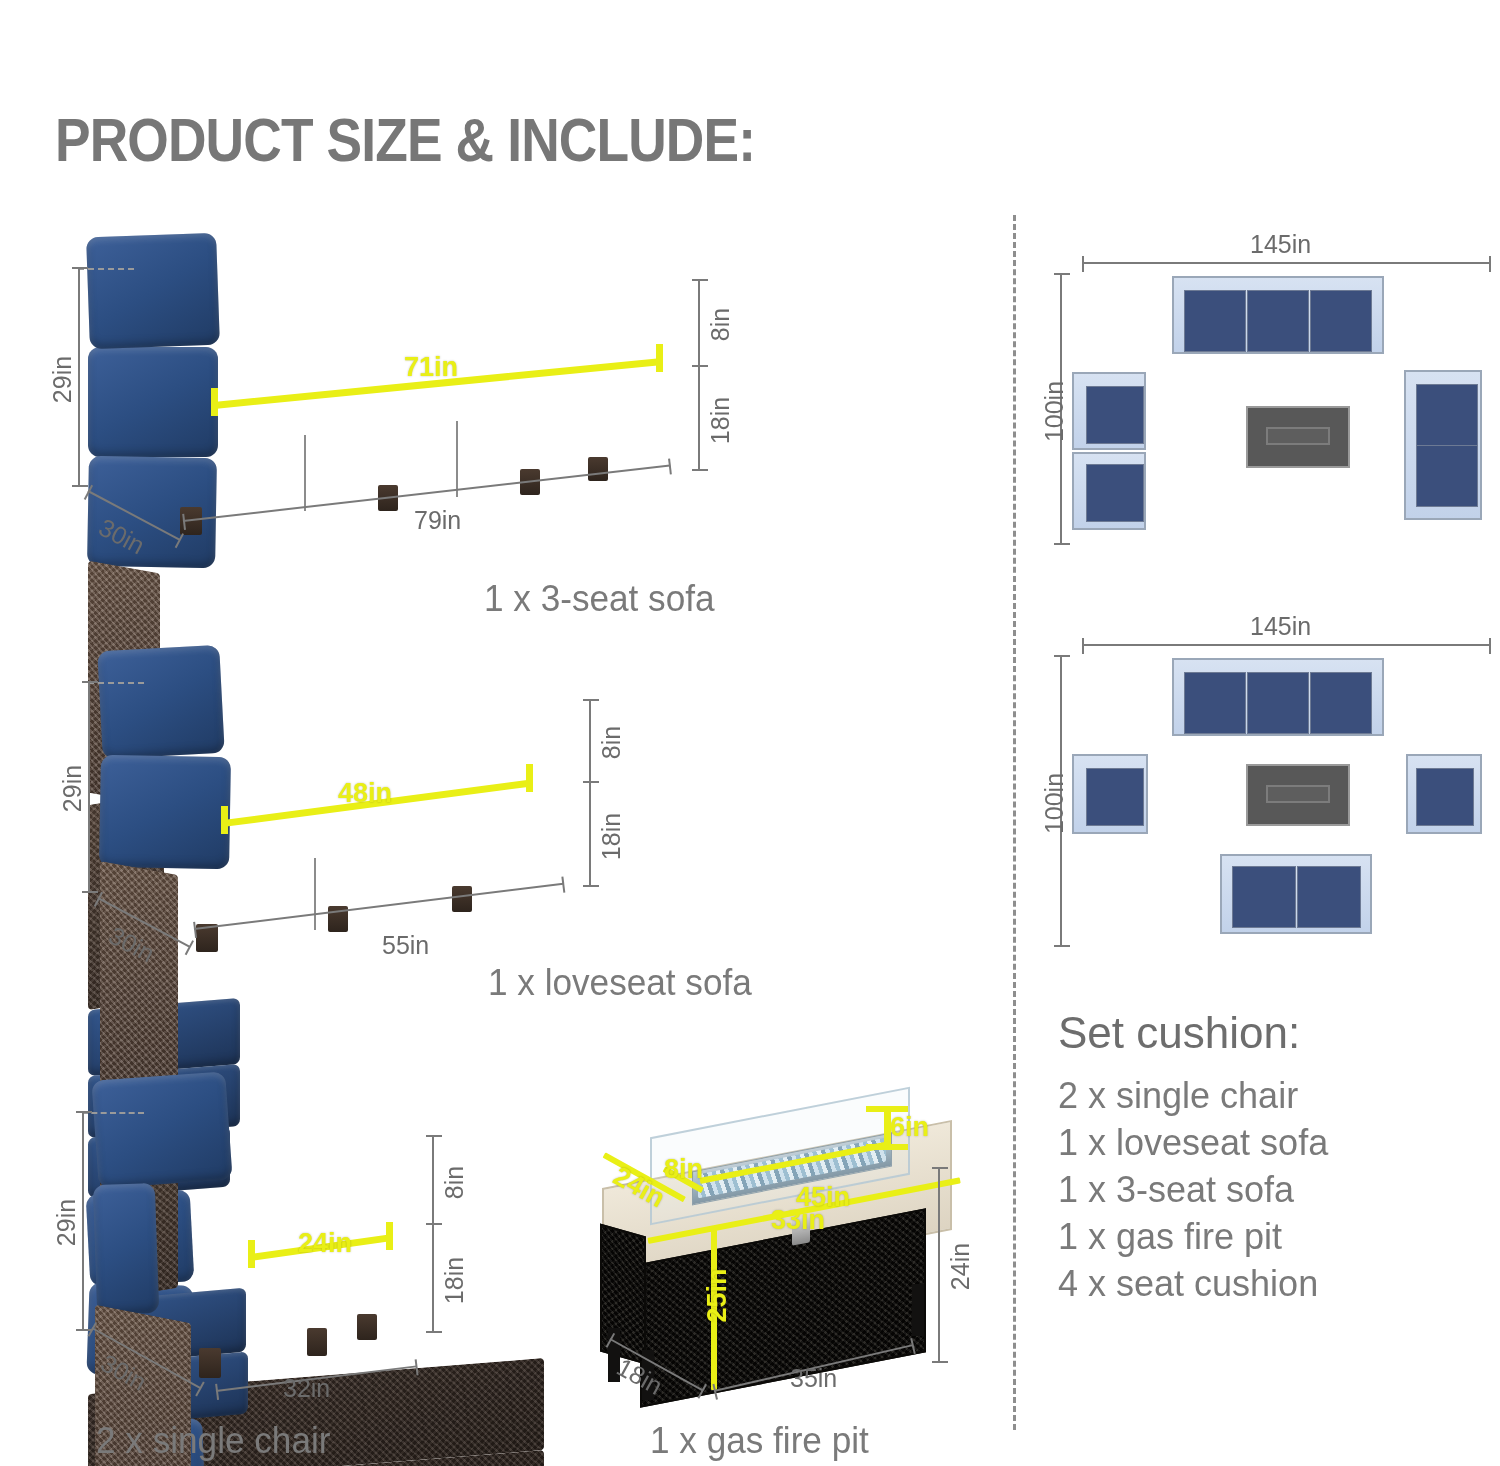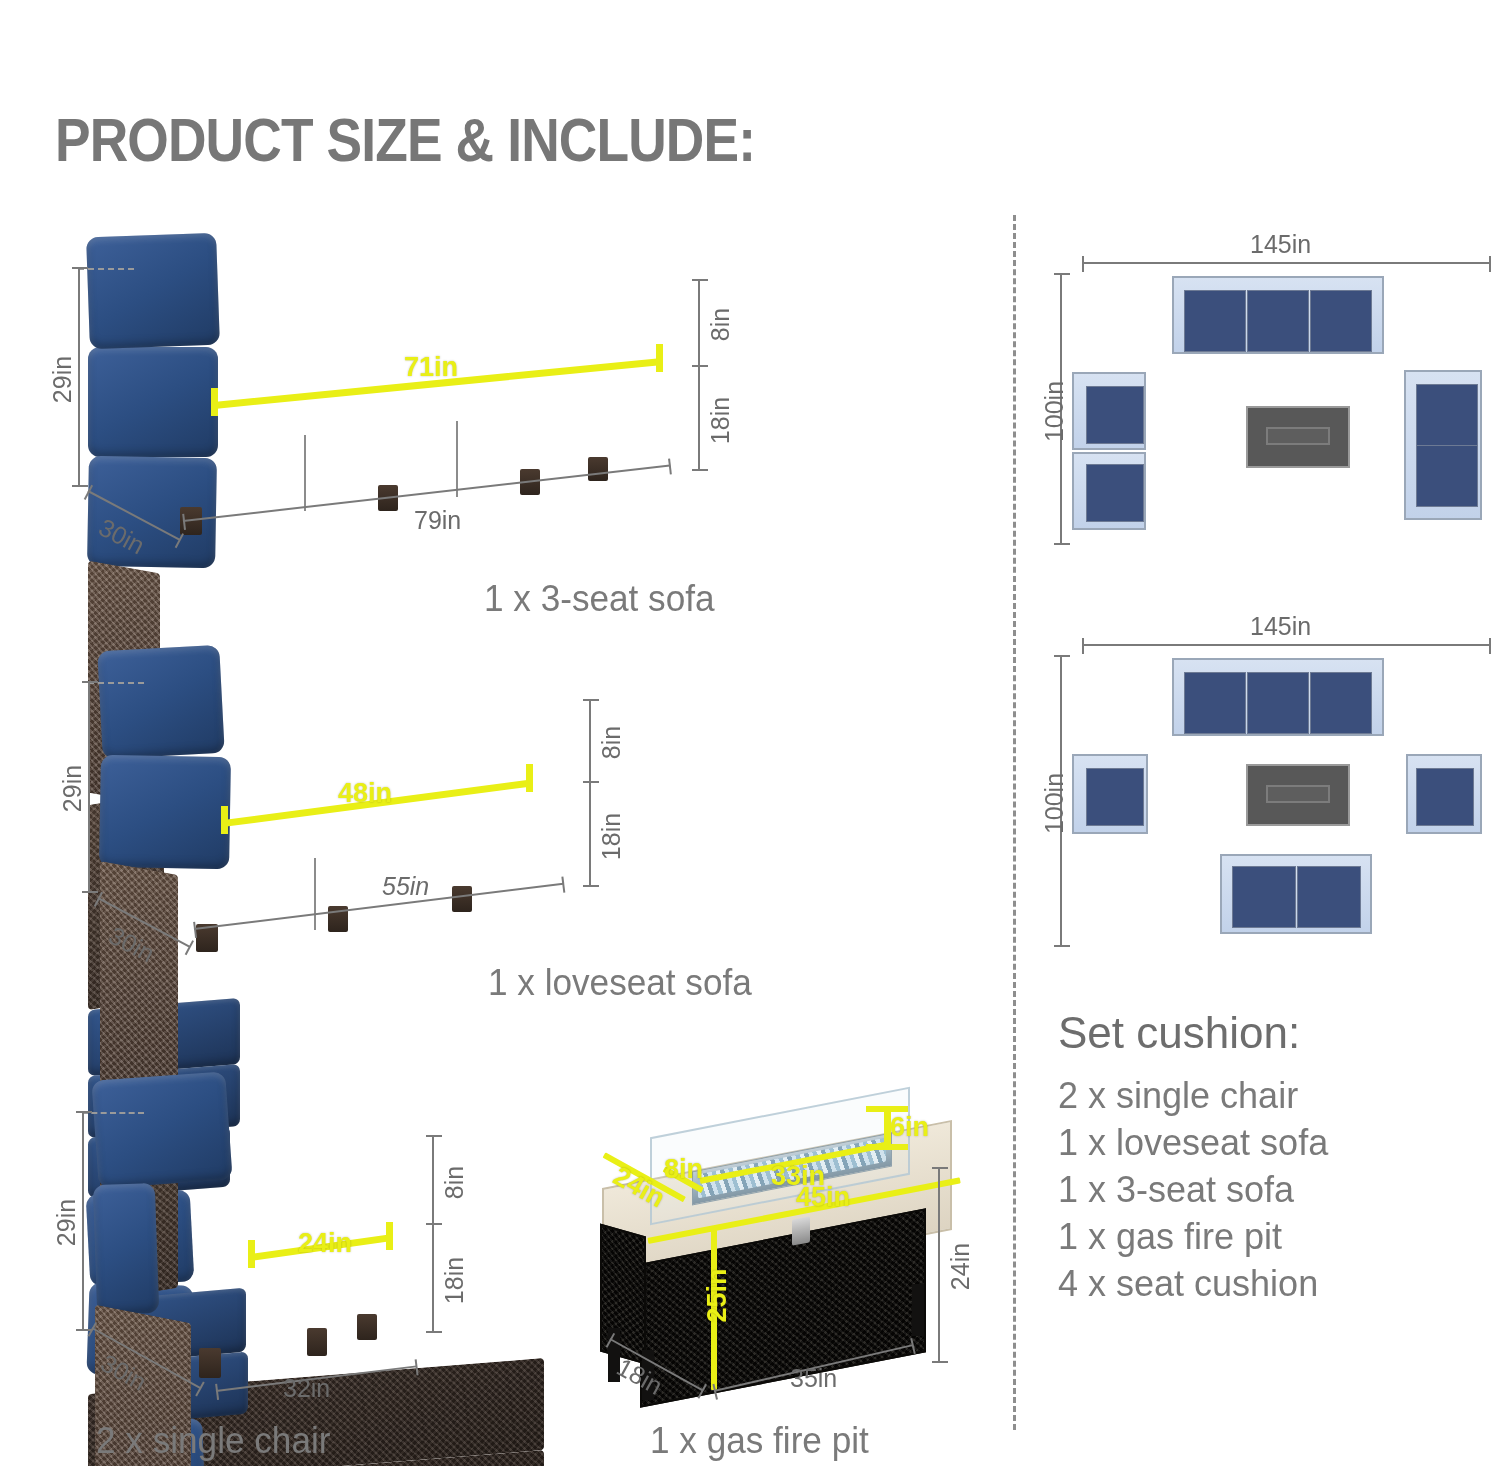--- a/index.html
+++ b/index.html
@@ -282,21 +282,21 @@
   <div class="dim-line-v" style="left:589px; top:782px; height:104px;">
     <div class="cap-h" style="top:-1px;"></div>
     <div class="cap-h" style="top:103px;"></div>
   </div>
   <div class="dim-label rot" style="left:575px; top:822px; width:72px; text-align:center;">18in</div>
 
   <div class="dim-line-h" style="left:194px; top:928px; width:372px; transform:rotate(-7deg); transform-origin:left center;">
     <div class="cap-v" style="left:0px;"></div>
     <div class="cap-v" style="left:371px;"></div>
   </div>
-  <div class="dim-label" style="left:382px; top:872px;font-style:italic;">55in</div>
+  <div class="dim-label" style="left:382px; top:931px;">55in</div>
 
   <div class="dim-line-h" style="left:98px; top:897px; width:104px; transform:rotate(28deg); transform-origin:left center;">
     <div class="cap-v" style="left:0px;"></div>
     <div class="cap-v" style="left:103px;"></div>
   </div>
   <div class="dim-label" style="left:108px; top:930px; transform:rotate(28deg);">30in</div>
 
   <div class="caption" style="left:488px; top:962px;">1 x loveseat sofa</div>
 
   <div class="furn" style="left:95px; top:1076px; width:340px; height:300px;">
@@ -369,21 +369,21 @@
     <div style="position:absolute; left:46px;  top:240px; width:12px; height:50px; background:#121110;"></div>
     <div style="position:absolute; left:316px; top:174px; width:12px; height:52px; background:#121110;"></div>
   </div>
 
   <div class="ylabel" style="left:890px; top:1112px;">6in</div>
   <div class="ydim-line v" style="left:884px; top:1108px; width:7px; height:40px;"></div>
   <div class="ycap" style="left:866px; top:1106px; width:42px; height:6px;"></div>
   <div class="ycap" style="left:866px; top:1144px; width:42px; height:6px;"></div>
 
   <div class="ydim-line" style="left:700px; top:1178px; width:192px; height:6px; transform:rotate(-11deg); transform-origin:left center;"></div>
-  <div class="ylabel" style="left:756px; top:1161px;margin-left:15px;">33in</div>
+  <div class="ylabel" style="left:756px; top:1205px;margin-left:15px;">33in</div>
 
   <div class="ydim-line" style="left:664px; top:1166px; width:44px; height:6px; transform:rotate(29deg); transform-origin:left center;"></div>
   <div class="ylabel" style="left:664px; top:1154px;">8in</div>
 
   <div class="ydim-line" style="left:604px; top:1152px; width:92px; height:6px; transform:rotate(29deg); transform-origin:left center;"></div>
   <div class="ylabel" style="left:612px; top:1172px; transform:rotate(29deg);">24in</div>
 
   <div class="ydim-line" style="left:648px; top:1238px; width:318px; height:6px; transform:rotate(-11deg); transform-origin:left center;"></div>
   <div class="ylabel" style="left:796px; top:1182px;">45in</div>
 

